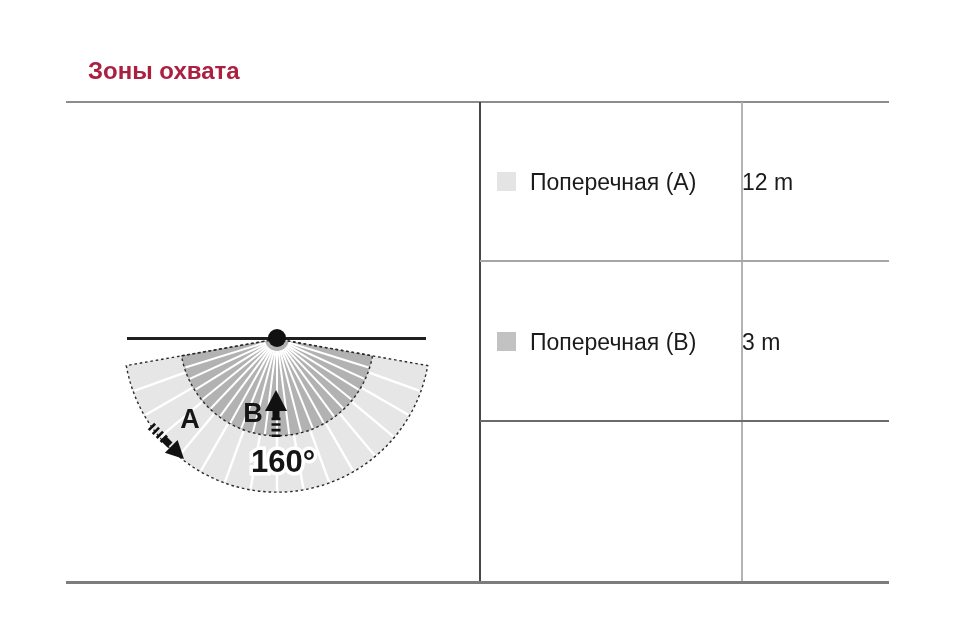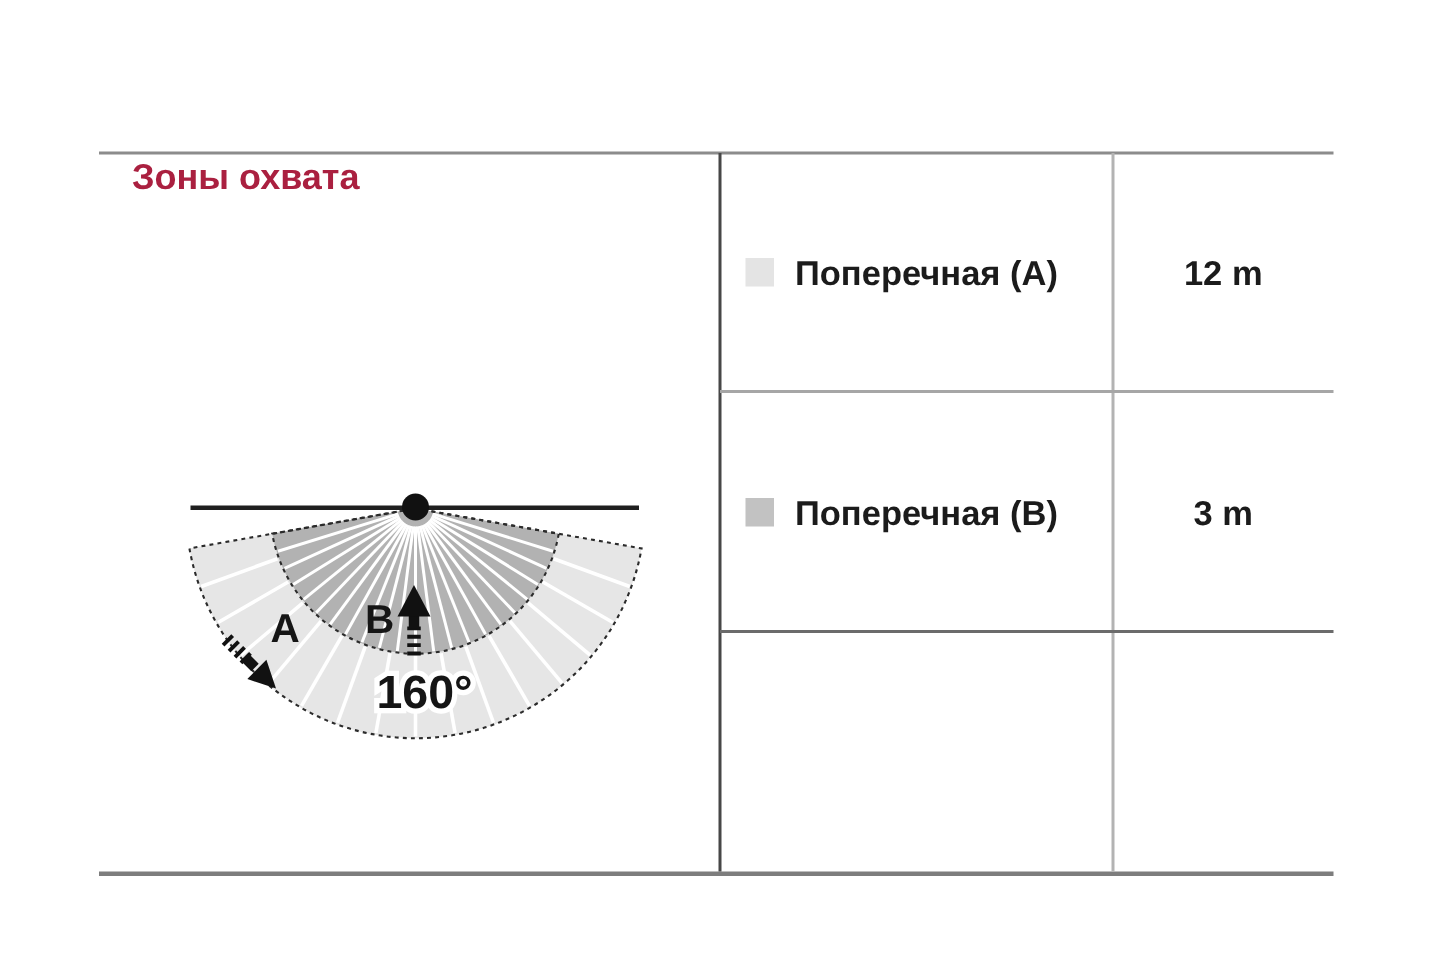--- a/index.html
+++ b/index.html
@@ -2,40 +2,40 @@
 <html style="--accent: #aa2040;"><head>
 <meta charset="utf-8">
 <style>
   html,body{margin:0;padding:0;background:#ffffff;}
   .page{
     position:relative;width:970px;height:639px;background:#ffffff;
     font-family:"Liberation Sans","DejaVu Sans",sans-serif;overflow:hidden;
   }
   .title{
     position:absolute;top:57px;font-size:24px;font-weight:bold;
-    color:var(--accent,#aa2040);white-space:nowrap;margin-top:48px;
+    color:var(--accent,#aa2040);white-space:nowrap;
   }
   .title-left{left:88px;}
   .title-right{left:486px;}
   .rule{position:absolute;left:66px;width:823px;background:#8c8c8c;}
   .rule-top{top:101px;height:2px;}
   .rule-bottom{top:581px;height:3px;background:#7d7d7d;}
   .vline{position:absolute;top:102px;height:479px;}
   .vline-1{left:479px;width:2px;background:#474747;}
   .vline-2{left:741px;width:2px;background:#b3b3b3;}
   .hline{position:absolute;left:480px;width:409px;}
   .hline-1{top:260px;height:2px;background:#a6a6a6;}
   .hline-2{top:420px;height:2px;background:#6b6b6b;}
   .swatch{position:absolute;width:19px;height:19px;background:#ddd;}
   .swatch-1{left:497px;top:172px;}
   .swatch-2{left:497px;top:332px;}
-  .cell{position:absolute;font-size:23px;color:#1b1b1b;white-space:nowrap;font-weight:bold;}
+  .cell{position:absolute;font-size:23px;color:#1b1b1b;white-space:nowrap;}
   .label-1{left:530px;top:169px;}
   .label-2{left:530px;top:329px;}
-  .value{width:147px;text-align:center;}
+  .value{width:147px;text-align:left;}
   .value-1{left:742px;top:169px;}
   .value-2{left:742px;top:329px;}
   #zone-svg{position:absolute;left:0;top:0;}
   #zone-svg text{font-family:"Liberation Sans","DejaVu Sans",sans-serif;font-weight:bold;fill:#151515;}
 </style>
 </head>
 <body>
 
 <div class="page">
 

